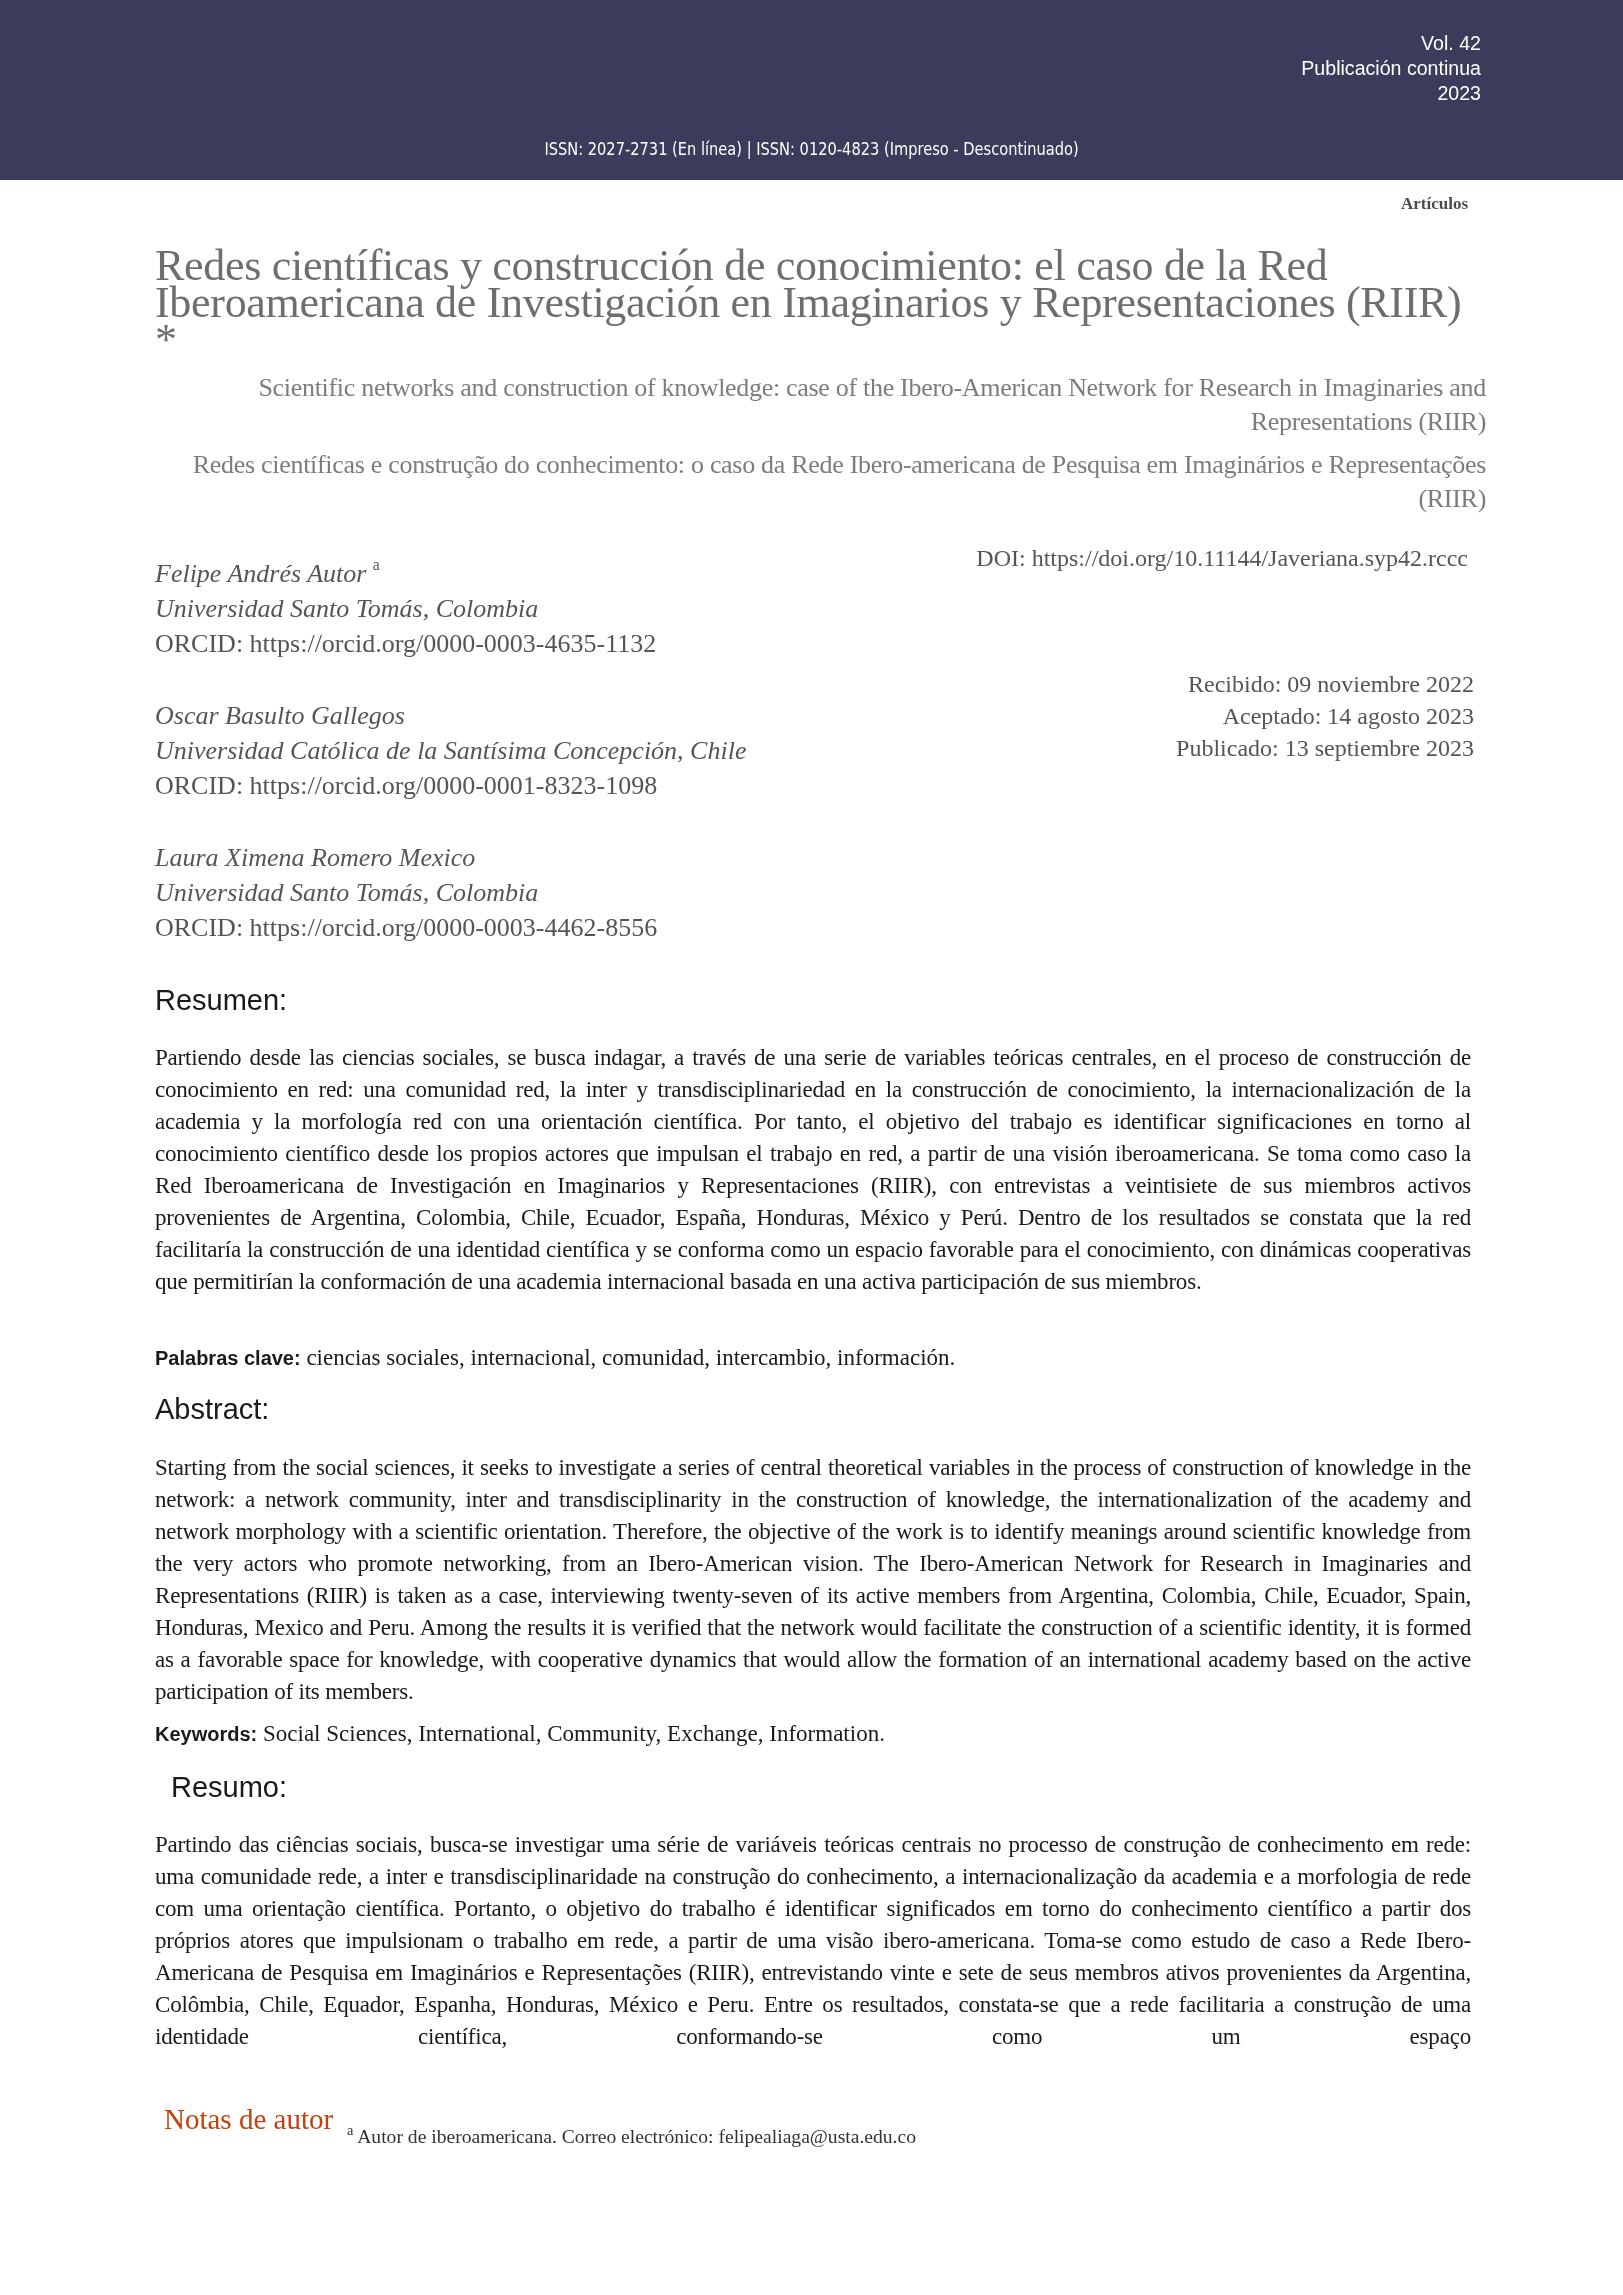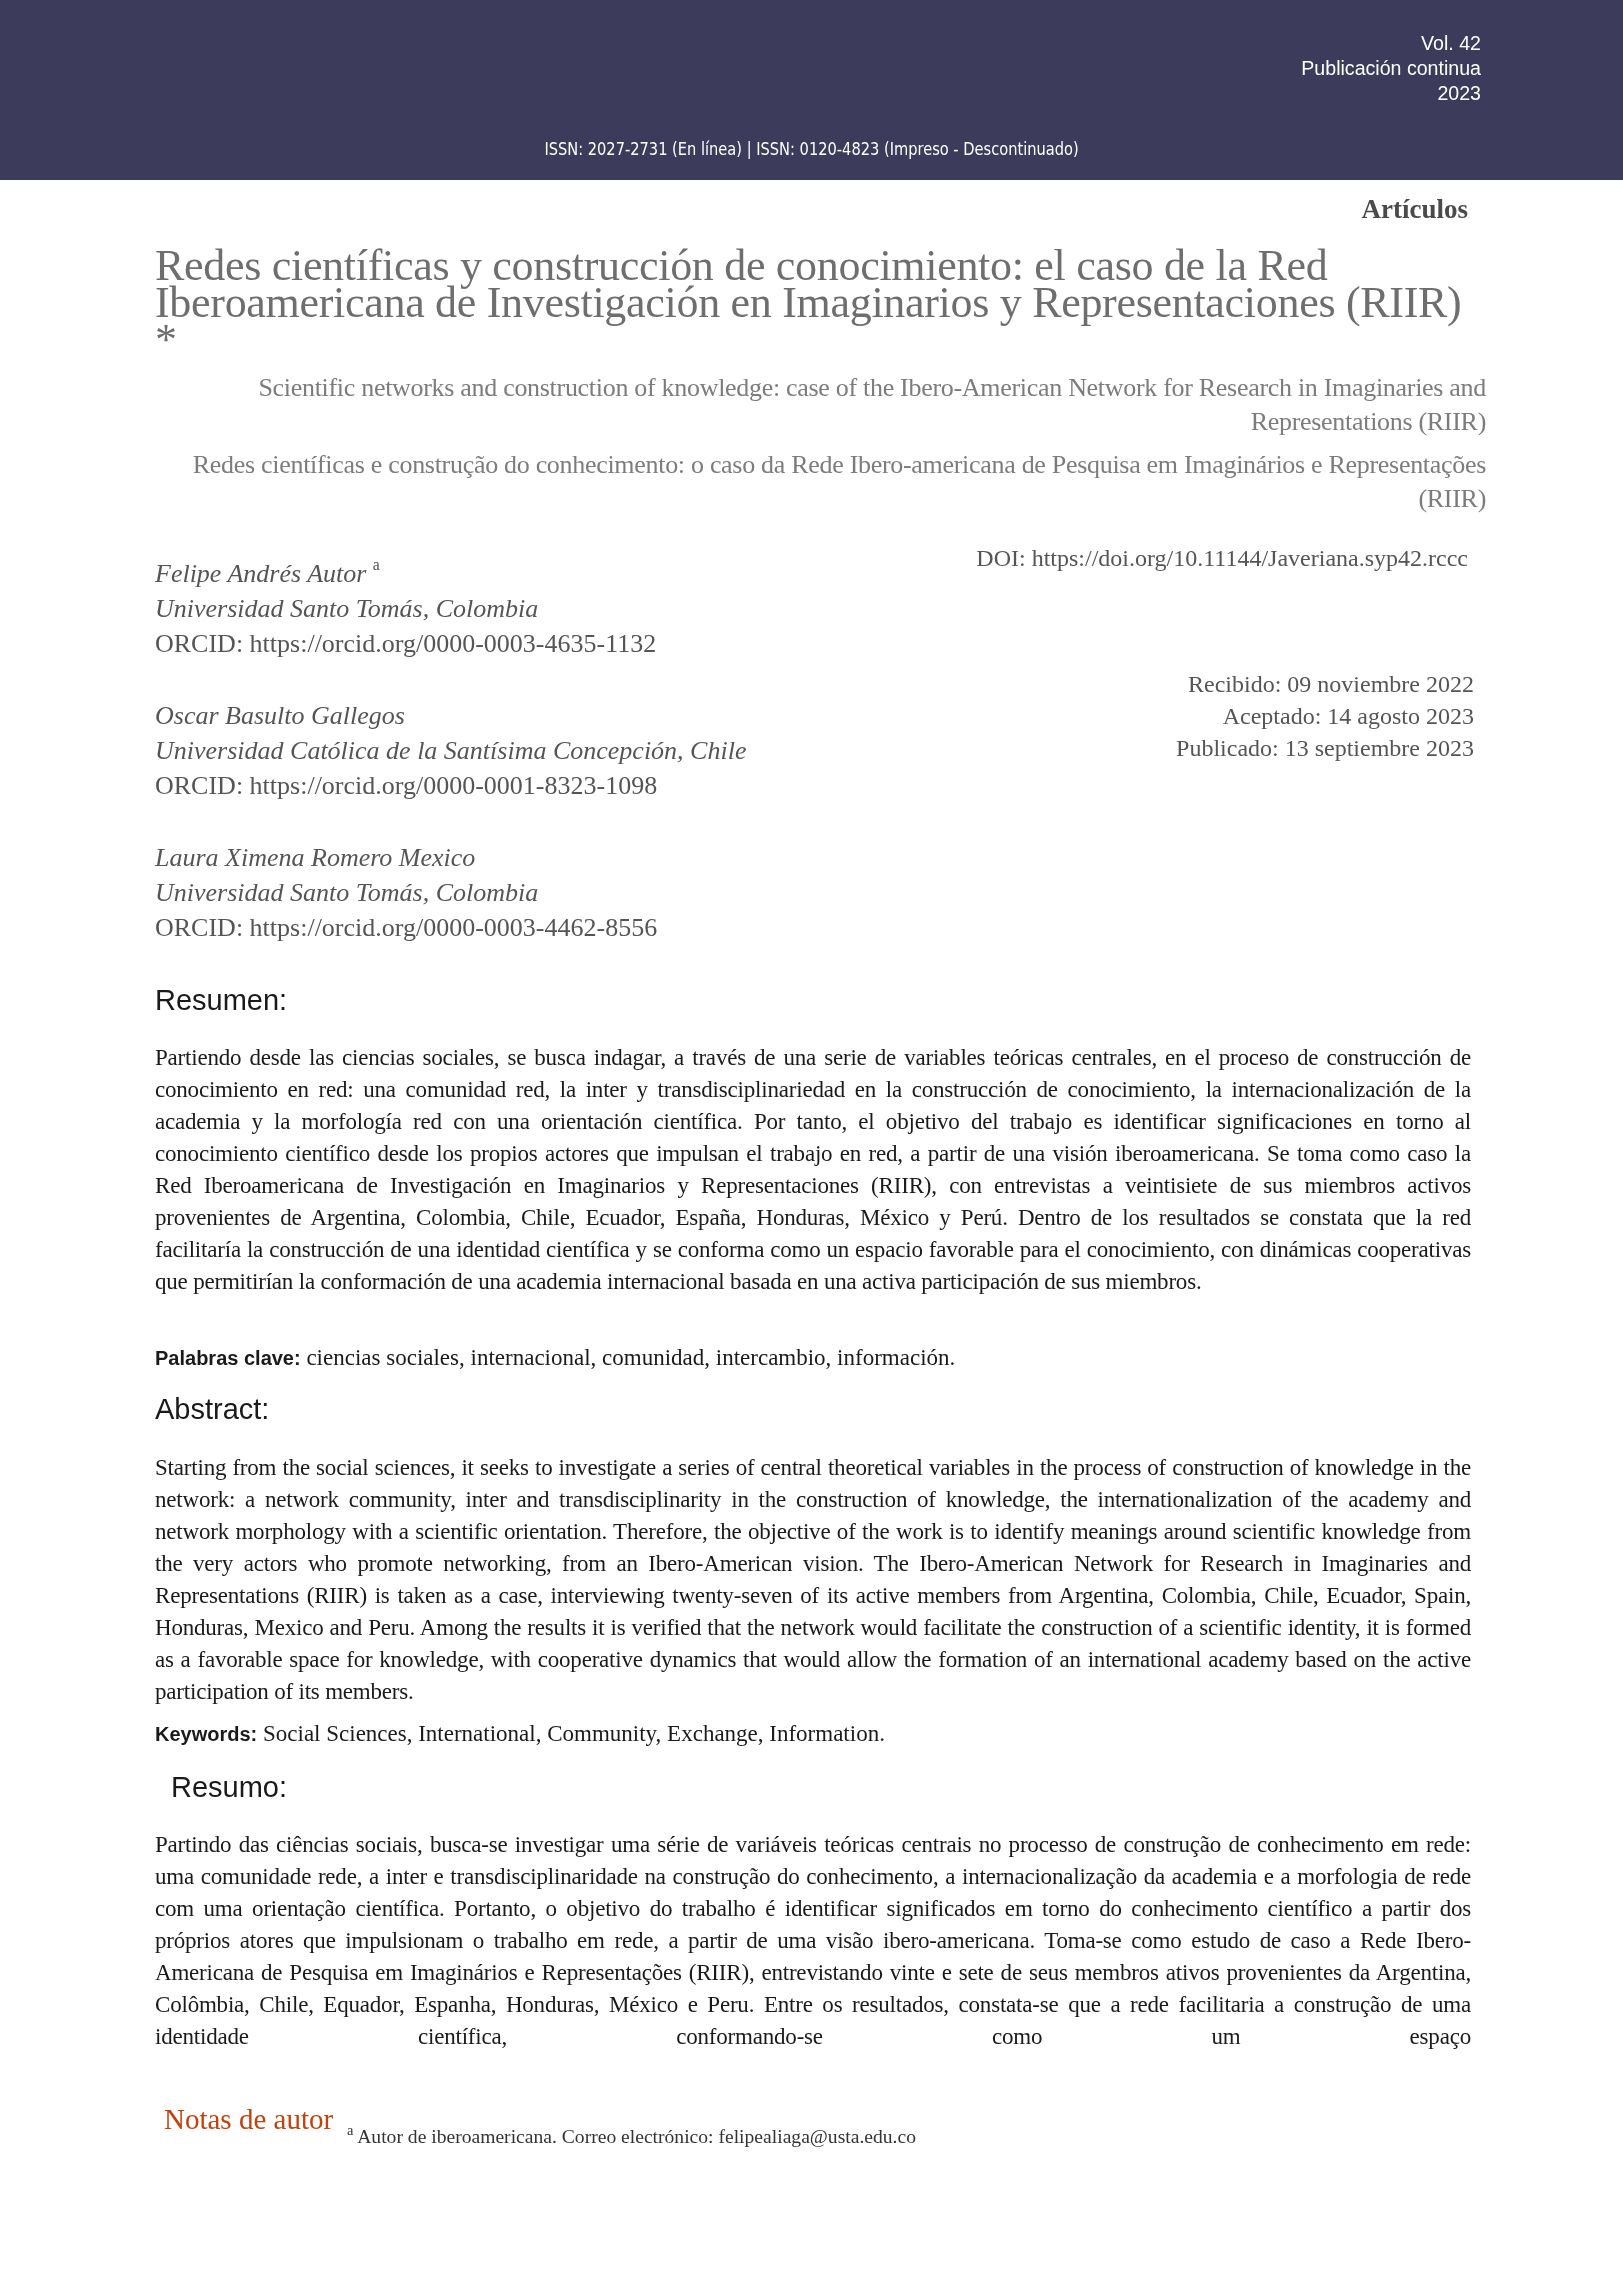--- a/index.html
+++ b/index.html
@@ -39,21 +39,21 @@
     transform: scaleX(0.86);
   }
   .vol {
     position: absolute; right: 142px; top: 31px; text-align: right;
     font-family: "Liberation Sans", sans-serif; font-size: 19.6px; line-height: 25px; color: #ffffff;
   }
   .vol div { transform-origin: right; }
 
   .section-label {
     position: absolute; right: 155px; top: 194px;
-    font-size: 27px; font-weight: bold; color: #4a4a4a;
+    font-size: 17px; font-weight: bold; color: #4a4a4a;
   }
 
   .title {
     position: absolute; left: 155px; width: 1316px; top: 247px;
     font-size: 44px; line-height: 37px; color: #6e6e6e; letter-spacing: -0.3px;
   }
   .subtitle {
     position: absolute; left: 170px; width: 1316px;
     font-size: 26px; line-height: 34px; color: #7c7c7c; letter-spacing: -0.3px; text-align: right;
   }

